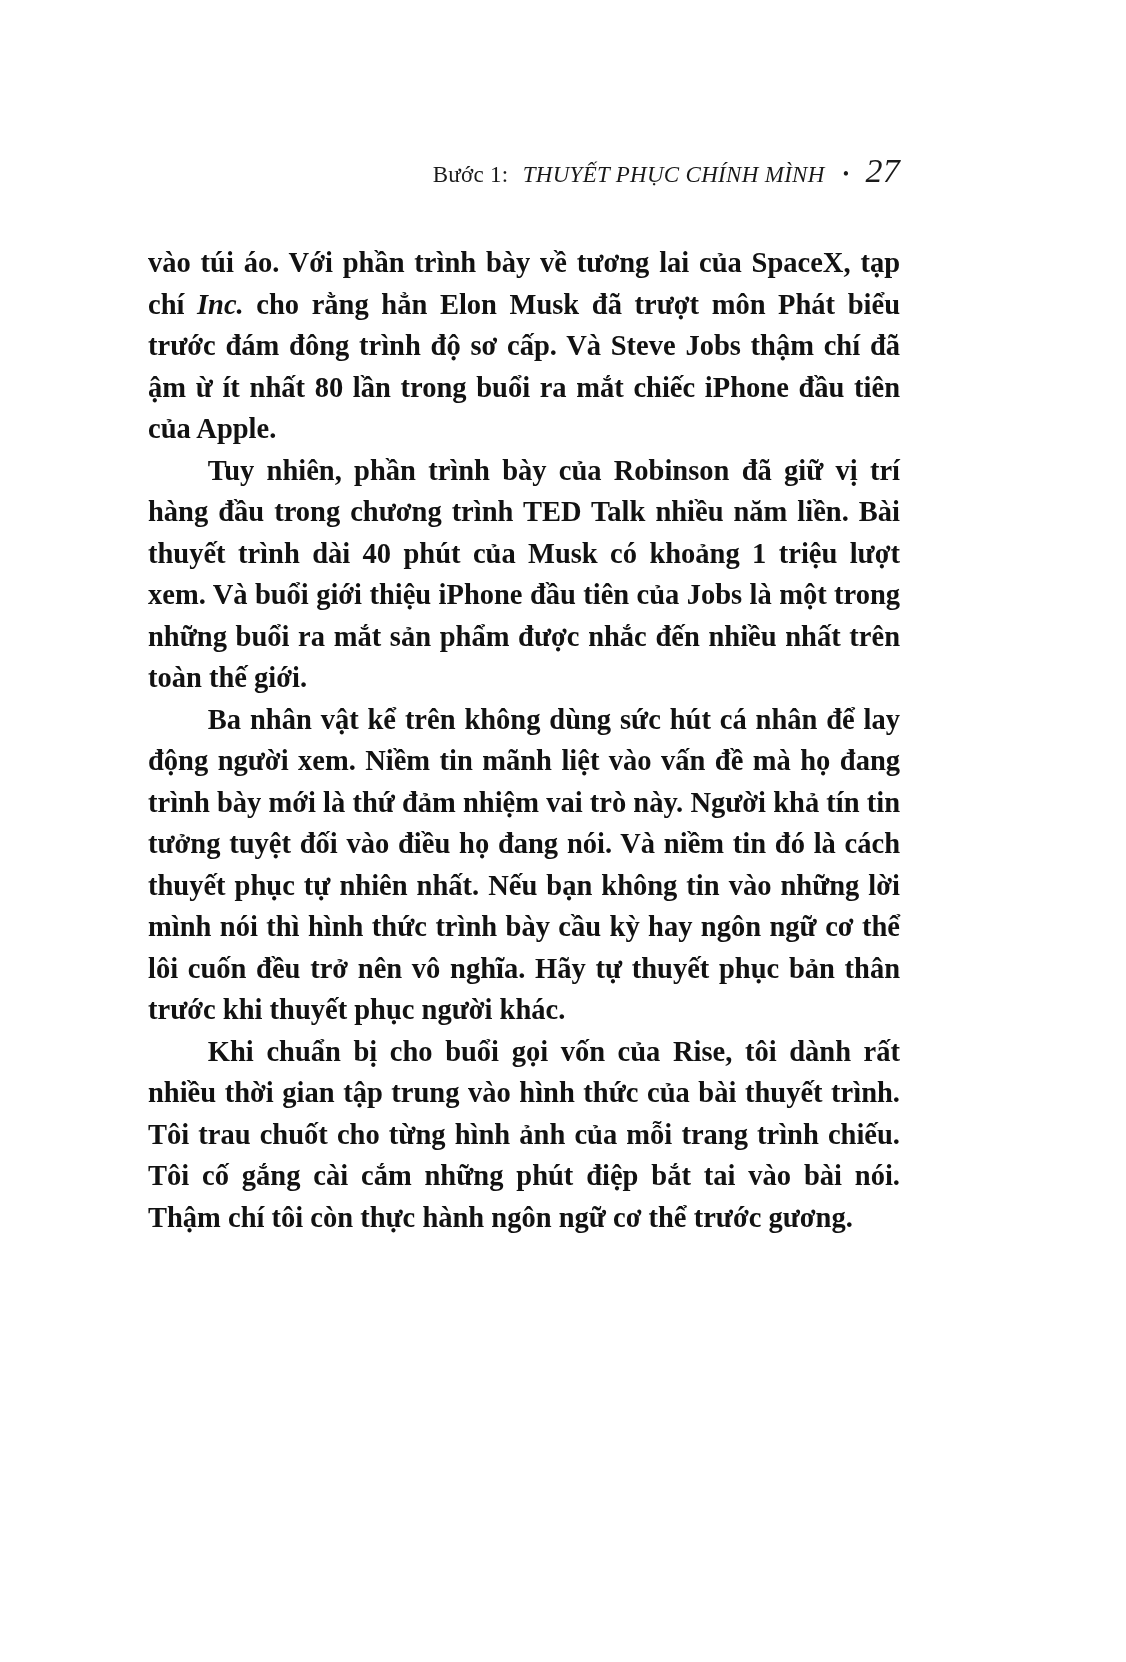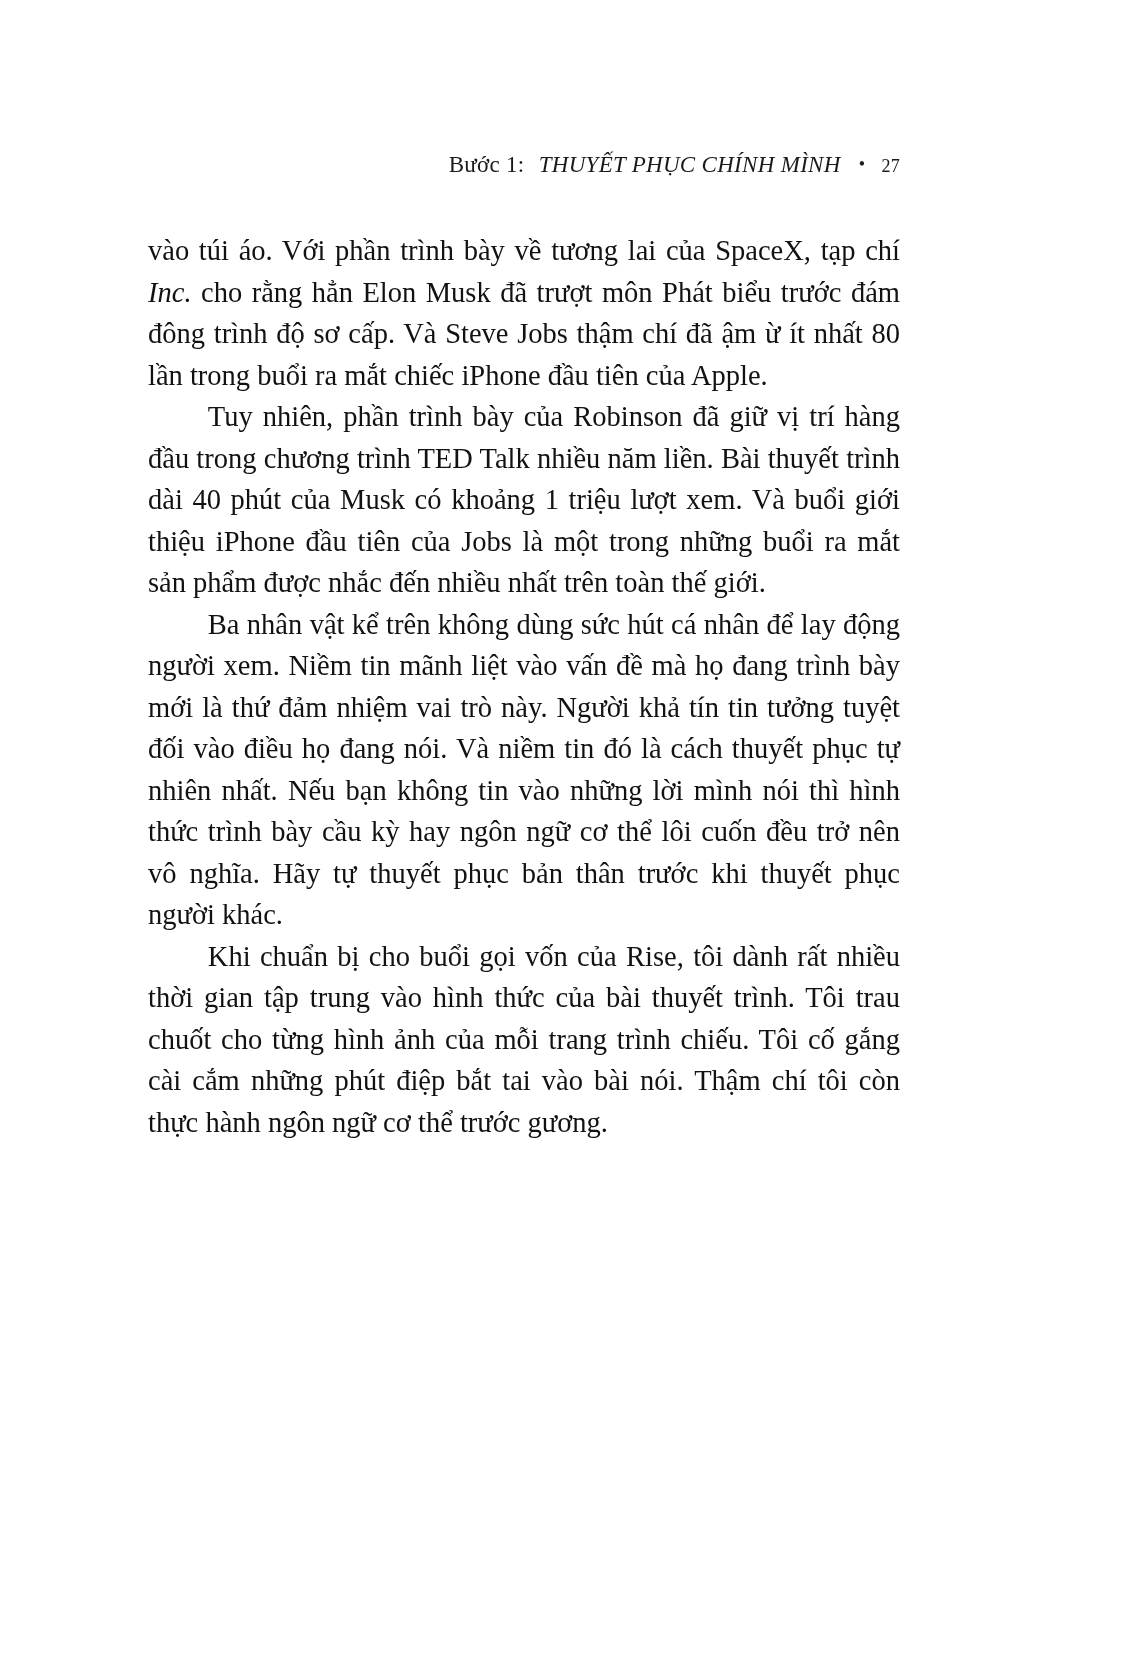--- a/index.html
+++ b/index.html
@@ -31,32 +31,34 @@
   .running-header .title {
     font-style: italic;
     margin-left: 8px;
   }
   .running-header .sep {
     margin: 0 10px 0 12px;
     font-size: 18px;
     vertical-align: 2px;
   }
   .running-header .pagenum {
-    font-size: 18px;
+    font-style: italic;
+    font-size: 34px;
   }
   .body-text {
     font-size: 28.5px;
     line-height: 41.5px;
     text-align: justify;
     color: #121212;
   }
   .body-text p {
     margin: 0;
     padding: 0;
     text-indent: 2.1em;
+    font-weight: bold;
   }
   .body-text p.no-indent {
     text-indent: 0;
   }
   .body-text em {
     font-style: italic;
   }
 </style>
 </head>
 <body>

